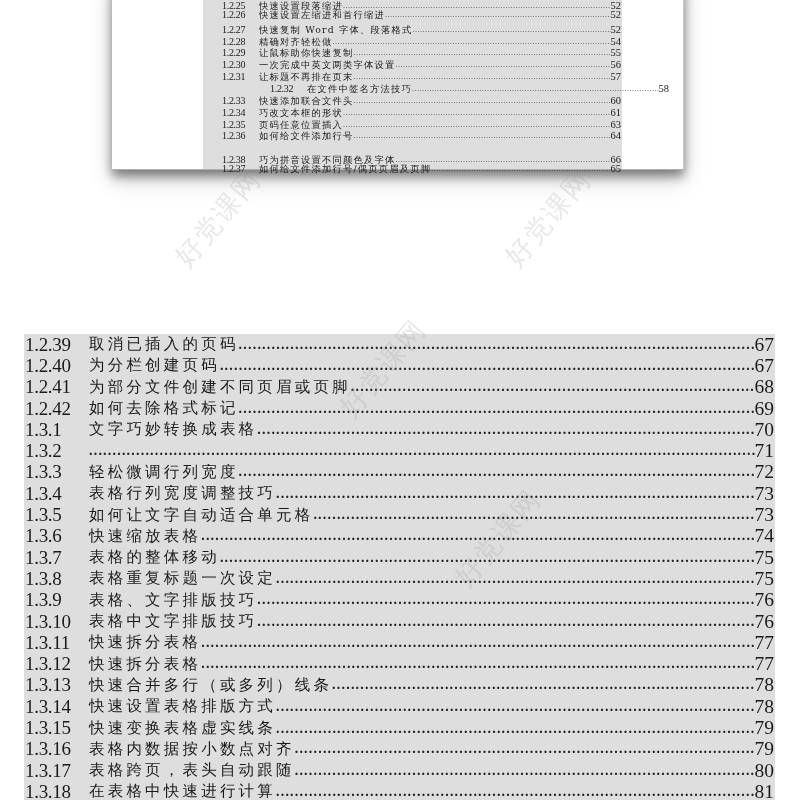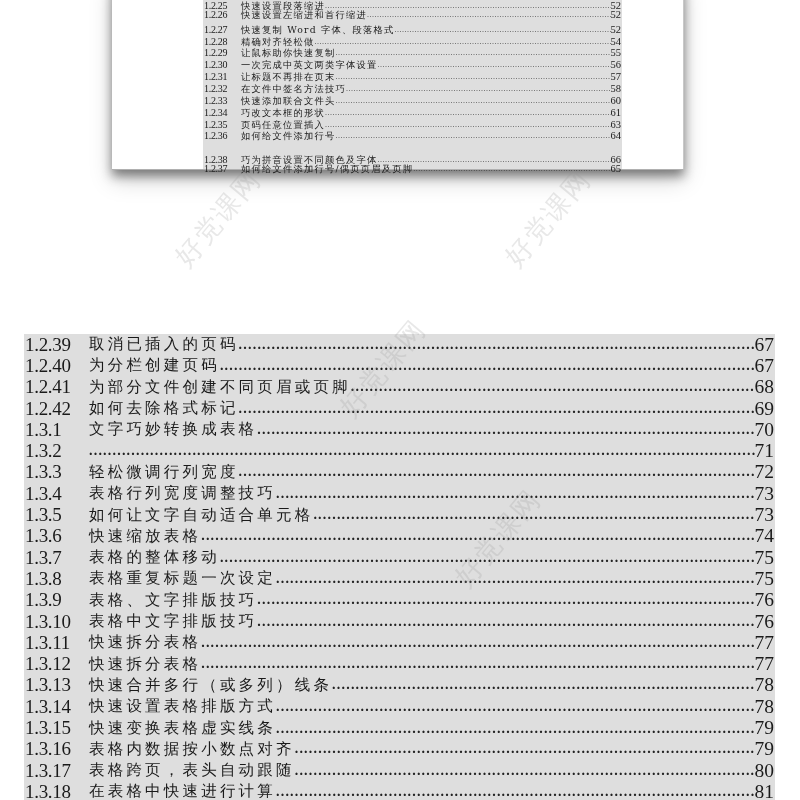--- a/index.html
+++ b/index.html
@@ -40,21 +40,21 @@
       align-items: center;
       font-size: 9.3px;
       line-height: 12px;
       color: #1a1a1a;
       white-space: nowrap;
     }
     .top-row .num {
       font-family: "Liberation Serif", serif;
       width: 37px;
       flex: none;
-      padding-left: 1px;
+      padding-left: 19px;
       font-size: 10px;
       letter-spacing: -0.3px;
     }
     .top-row .title {
       flex: none;
       letter-spacing: 1.2px;
       font-size: 9.3px;
     }
     .dots {
       flex: 1 1 auto;
@@ -166,21 +166,21 @@
         <span class="title">一次完成中英文两类字体设置</span>
         <span class="dots">........................................................................................................................................................................................................</span>
         <span class="page">56</span>
       </div>
       <div class="top-row" style="top: 71.1px;">
         <span class="num" style="width: 37px;">1.2.31</span>
         <span class="title">让标题不再排在页末</span>
         <span class="dots">........................................................................................................................................................................................................</span>
         <span class="page">57</span>
       </div>
-      <div class="top-row" style="top: 82.95px;">
+      <div class="top-row" style="top: 82.95px; margin-left: 48px;">
         <span class="num" style="width: 37px;">1.2.32</span>
         <span class="title">在文件中签名方法技巧</span>
         <span class="dots">........................................................................................................................................................................................................</span>
         <span class="page">58</span>
       </div>
       <div class="top-row" style="top: 94.8px;">
         <span class="num" style="width: 37px;">1.2.33</span>
         <span class="title">快速添加联合文件头</span>
         <span class="dots">........................................................................................................................................................................................................</span>
         <span class="page">60</span>

